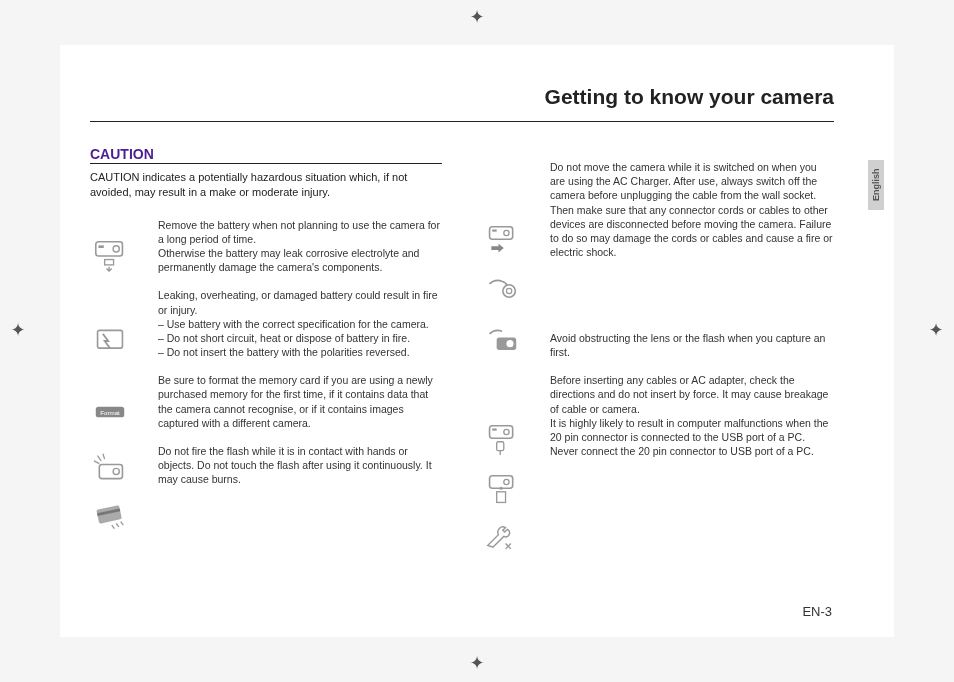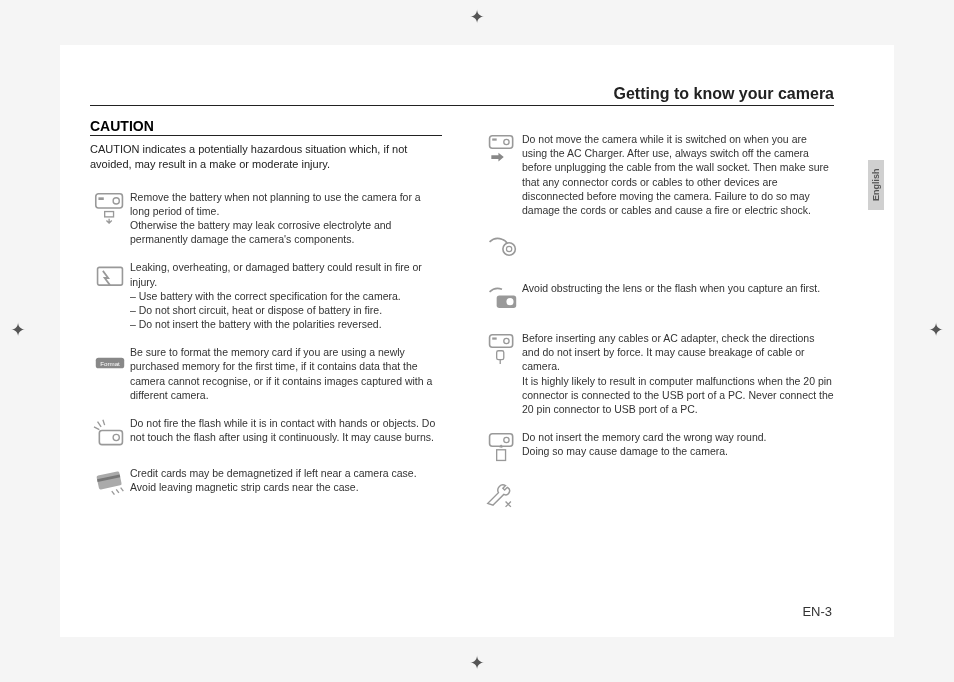--- a/index.html
+++ b/index.html
@@ -27,27 +27,27 @@
       color: #555;
       font-size: 18px;
       line-height: 1;
       text-align: center;
     }
     .crop-top { left: 467px; top: 8px; }
     .crop-bottom { left: 467px; bottom: 8px; }
     .crop-left { left: 8px; top: 321px; }
     .crop-right { right: 8px; top: 321px; }
     .page-title {
-      font-size: 16px;
+      font-size: 21px;
       font-weight: bold;
       color: #222;
       text-align: right;
       border-bottom: 1.5px solid #222;
-      padding-bottom: 2px;
-      margin-bottom: 12px;
+      padding-bottom: 12px;
+      margin-bottom: 24px;
     }
     .language-tab {
       position: absolute;
       right: 10px;
       top: 115px;
       width: 16px;
       height: 50px;
       background: #d0d0d0;
       font-size: 9px;
       font-weight: bold;
@@ -61,36 +61,36 @@
       display: flex;
       gap: 40px;
     }
     .col {
       flex: 1;
       min-width: 0;
     }
     .caution-heading {
       font-size: 14px;
       font-weight: bold;
-      color: #000000;
+      color: #4c1d95;
       border-bottom: 1px solid #222;
       padding-bottom: 1px;
       margin-bottom: 6px;
     }
     .caution-intro {
       font-size: 11px;
       line-height: 1.35;
       color: #222;
       margin-bottom: 18px;
     }
     .item {
       display: flex;
-      gap: 0;
+      gap: 28px;
       margin-bottom: 14px;
-      align-items: flex-start;
+      align-items: flex-end;
     }
     .item-icon {
       flex: 0 0 40px;
       height: 36px;
       display: flex;
       align-items: center;
       justify-content: center;
       color: #888;
     }
     .item-icon svg { width: 36px; height: 32px; }
@@ -173,21 +173,20 @@
       </div>
 
       <div class="item">
         <div class="item-icon">
           <svg viewBox="0 0 40 36">
               <rect x="6" y="6" width="26" height="16" rx="2" fill="#aaa" transform="rotate(-12 19 14)"></rect>
               <rect x="6" y="10" width="26" height="3" fill="#777" transform="rotate(-12 19 14)"></rect>
               <path d="M27 24 l3 4 M32 22 l3 4 M22 26 l3 4" stroke="#999" stroke-width="1.5"></path>
             </svg>
         </div>
-        <div class="item-text">Credit cards may be demagnetized if left near a camera case. Avoid leaving magnetic strip cards near the case.</div>
       </div>
     </div>
 
     <div class="col">
 
       <div class="item" style="margin-top:14px;">
         <div class="item-icon">
           <svg viewBox="0 0 40 36">
               <rect x="6" y="2" width="26" height="14" rx="3" fill="none" stroke="#999" stroke-width="1.8"></rect>
               <circle cx="25" cy="9" r="3" fill="none" stroke="#999" stroke-width="1.5"></circle>
@@ -234,21 +233,20 @@
 
       <div class="item">
         <div class="item-icon">
           <svg viewBox="0 0 40 36">
               <rect x="6" y="2" width="26" height="14" rx="3" fill="none" stroke="#999" stroke-width="1.8"></rect>
               <circle cx="25" cy="9" r="3" fill="none" stroke="#999" stroke-width="1.5"></circle>
               <rect x="14" y="20" width="10" height="12" fill="none" stroke="#999" stroke-width="1.5"></rect>
               <path d="M19 18 l0 -2 m-2 1 l2 -2 l2 2" fill="none" stroke="#999" stroke-width="1.3"></path>
             </svg>
         </div>
-        <div class="item-text">Do not insert the memory card the wrong way round.<br>Doing so may cause damage to the camera.</div>
       </div>
 
       <div class="item">
         <div class="item-icon">
           <svg viewBox="0 0 40 36">
               <path d="M10 26 l12 -12 q4 2 6 -2 q2 -4 -2 -6 l-3 3 l-2 -2 l3 -3 q-4 -2 -7 1 q-3 3 -1 7 l-12 12 z" fill="none" stroke="#999" stroke-width="1.6"></path>
               <path d="M24 22 l6 6 m0 -6 l-6 6" stroke="#999" stroke-width="1.5"></path>
             </svg>
         </div>
       </div>

